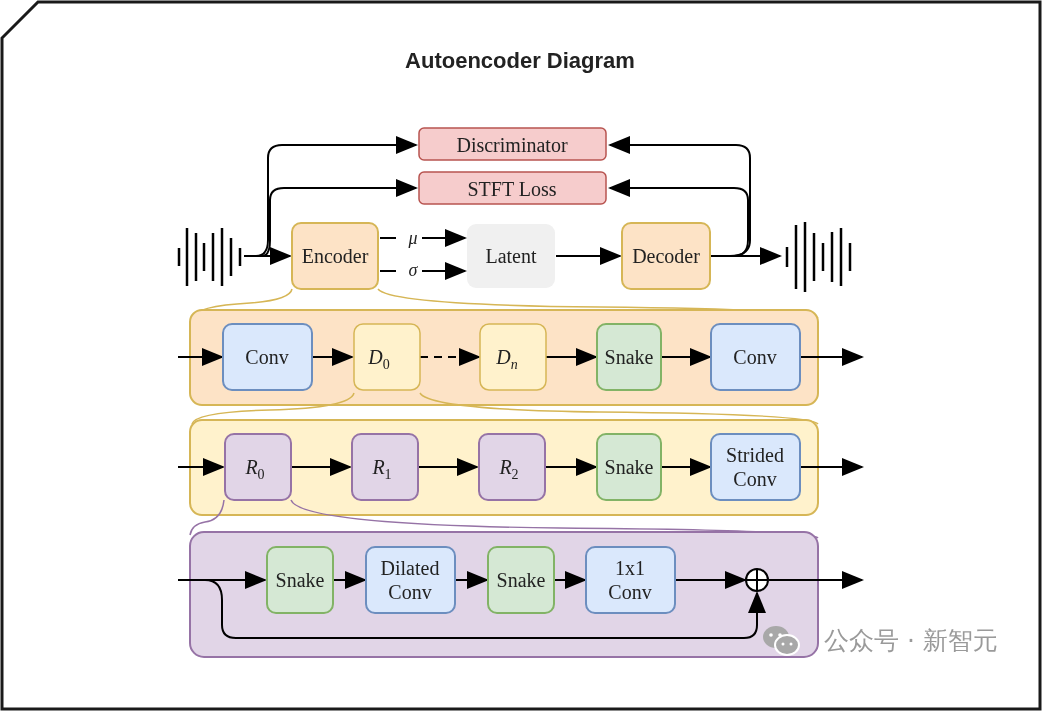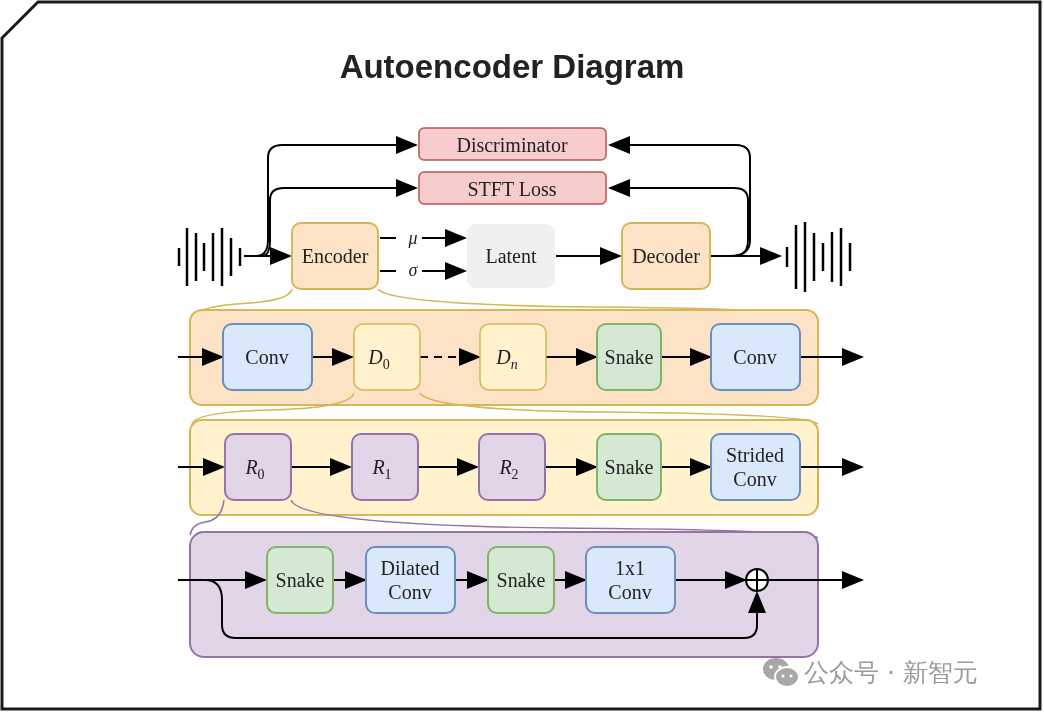--- a/index.html
+++ b/index.html
@@ -1,20 +1,20 @@
 <!DOCTYPE html>
 <html><head>
 <meta charset="utf-8">
 <style>
   html, body { margin: 0; padding: 0; background: #ffffff; }
   body { width: 1044px; height: 713px; position: relative; overflow: hidden; font-family: "Liberation Serif", serif; }
   #frame { position: absolute; left: 0; top: 0; width: 1044px; height: 713px; }
-  .title { position: absolute; left: 0; width: 1024px; top: 48px; text-align: center; font-family: "Liberation Sans", sans-serif; font-weight: bold; font-size: 33px; color: #222; }
+  .title { position: absolute; left: 0; width: 1024px; top: 48px; text-align: center; font-family: "Liberation Sans", sans-serif; font-weight: bold; font-size: 22px; color: #222; padding-left: 8px; }
   svg text { font-family: "Liberation Serif", serif; fill: #222; }
-  .wm { position: absolute; left: 762px; top: 656px; font-family: "DejaVu Sans", sans-serif; font-size: 25px; color: #9a9a9a; display: flex; align-items: center; gap: 4px; }
+  .wm { position: absolute; left: 762px; top: 624px; font-family: "DejaVu Sans", sans-serif; font-size: 25px; color: #9a9a9a; display: flex; align-items: center; gap: 24px; }
 </style>
 </head>
 <body>
 
 <svg id="frame" width="1044" height="713" viewBox="0 0 1044 713">
   <defs>
     <marker id="ah" markerWidth="10" markerHeight="10" refX="9" refY="5" orient="auto" markerUnits="userSpaceOnUse">
       <path d="M0,0 L10,5 L0,10 z" fill="#000"></path>
     </marker>
     <marker id="ahb" markerWidth="22" markerHeight="18" refX="20" refY="9" orient="auto" markerUnits="userSpaceOnUse">

